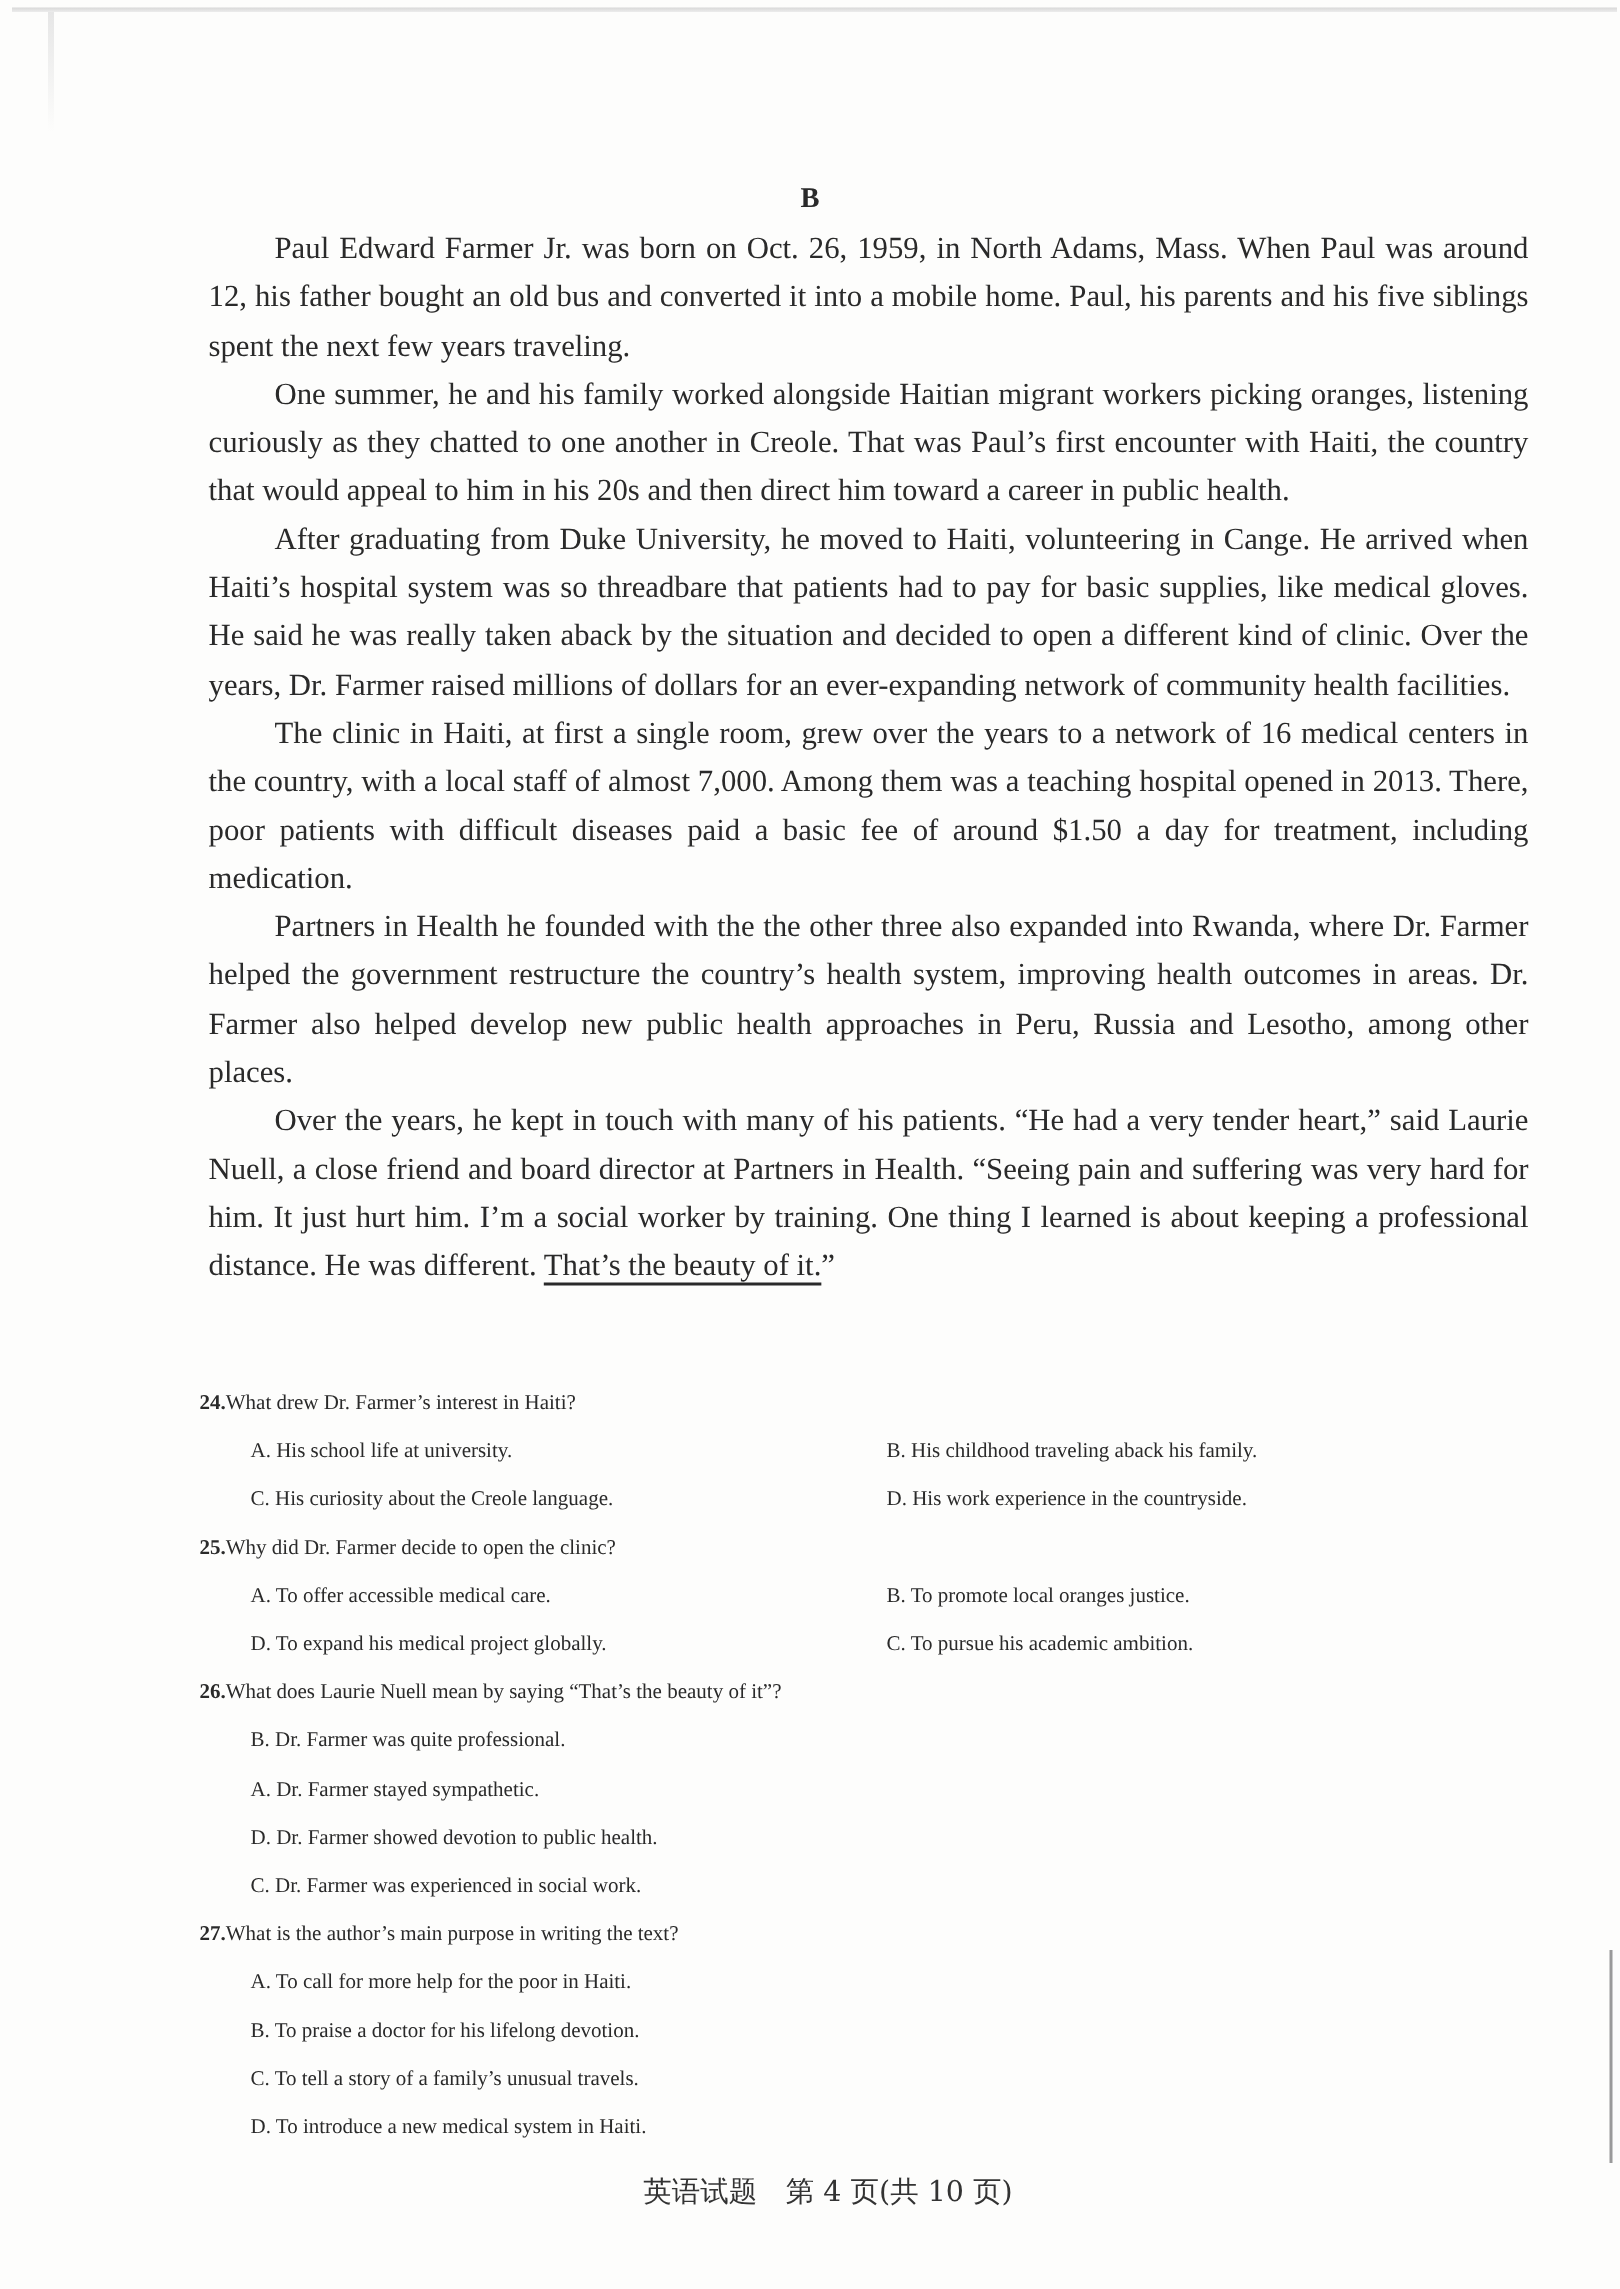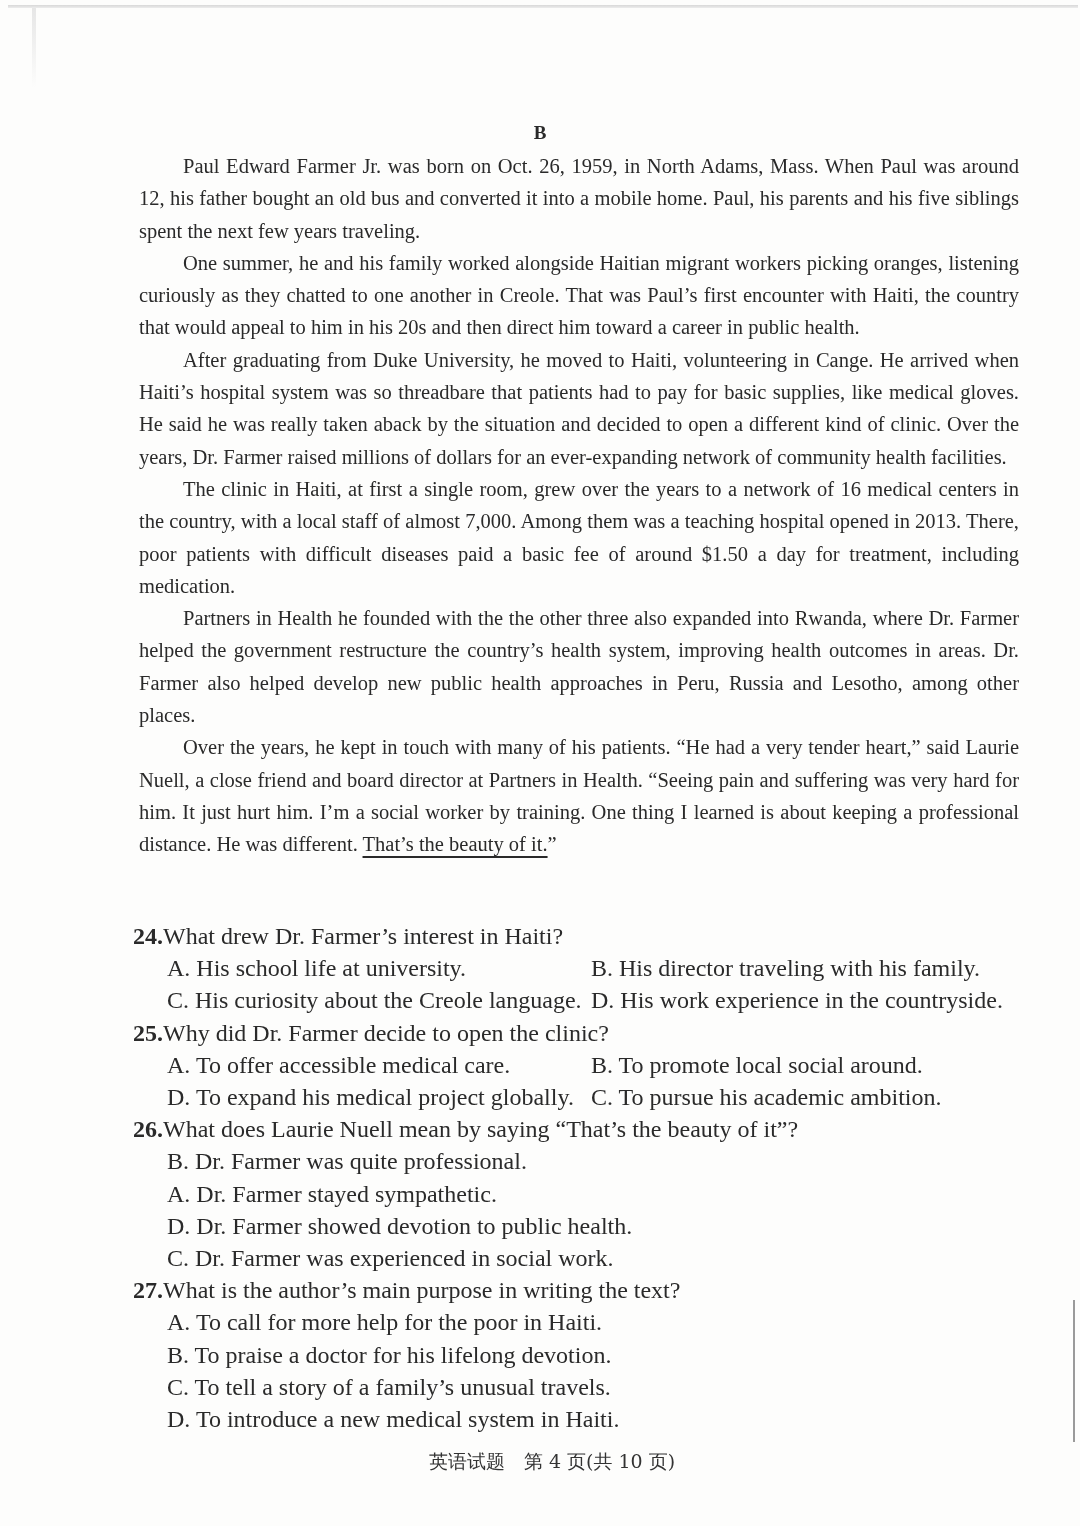--- a/index.html
+++ b/index.html
@@ -26,21 +26,21 @@
     text-align: center; font-weight: bold; font-size: 19px; line-height: 26px;
   }
   .passage {
     position: absolute; left: 139px; top: 150px; width: 880px;
     font-size: 20.5px; line-height: 32.3px;
   }
   .para { margin: 0; text-indent: 44px; text-align: justify; }
   .u { text-decoration: underline; text-underline-offset: 5px; margin-top: 38px; }
   .questions {
     position: absolute; left: 133px; top: 920px; width: 890px;
-    font-size: 24px; line-height: 32.2px;
+    font-size: 14px; line-height: 32.2px;
   }
   .q-stem { margin: 0; }
   .q-num { font-weight: bold; }
   .opts { margin: 0; padding-left: 34px; }
   .opts.two { display: grid; grid-template-columns: 424px 440px; }
   .opt { white-space: nowrap; }
   .footer {
     position: absolute; left: 0; width: 1080px; top: 1448px;
     text-align: center; font-size: 19px; line-height: 26px; color: #333;
     font-family: "DejaVu Serif", serif;
@@ -64,31 +64,31 @@
   <p class="para">Partners in Health he founded with the the other three also expanded into Rwanda, where Dr. Farmer helped the government restructure the country’s health system, improving health outcomes in areas. Dr. Farmer also helped develop new public health approaches in Peru, Russia and Lesotho, among other places.</p>
   <p class="para"><span>Over the years, he kept in touch with many of his patients. “He had a very tender heart,” said Laurie Nuell, a close friend and board director at Partners in Health. “Seeing pain and suffering was very hard for him. It just hurt him. I’m a social worker by training. One thing I learned is about keeping a professional distance. He was different. </span><span class="u">That’s the beauty of it.</span><span>”</span></p>
 </div>
 
 <div class="questions">
 
   <div>
     <p class="q-stem"><span class="q-num">24.</span><span>What drew Dr. Farmer’s interest in Haiti?</span></p>
     <div class="opts two">
       <span class="opt">A. His school life at university.</span>
-      <span class="opt">B. His director traveling with his family.</span>
+      <span class="opt">B. His childhood traveling aback his family.</span>
       <span class="opt">C. His curiosity about the Creole language.</span>
       <span class="opt">D. His work experience in the countryside.</span>
     </div>
   </div>
 
   <div>
     <p class="q-stem"><span class="q-num">25.</span><span>Why did Dr. Farmer decide to open the clinic?</span></p>
     <div class="opts two">
       <span class="opt">A. To offer accessible medical care.</span>
-      <span class="opt">B. To promote local social around.</span>
+      <span class="opt">B. To promote local oranges justice.</span>
       <span class="opt">D. To expand his medical project globally.</span>
       <span class="opt">C. To pursue his academic ambition.</span>
     </div>
   </div>
 
   <div>
     <p class="q-stem"><span class="q-num">26.</span><span>What does Laurie Nuell mean by saying “That’s the beauty of it”?</span></p>
     <div class="opts">
       <div class="opt">B. Dr. Farmer was quite professional.</div>
       <div class="opt">A. Dr. Farmer stayed sympathetic.</div>

